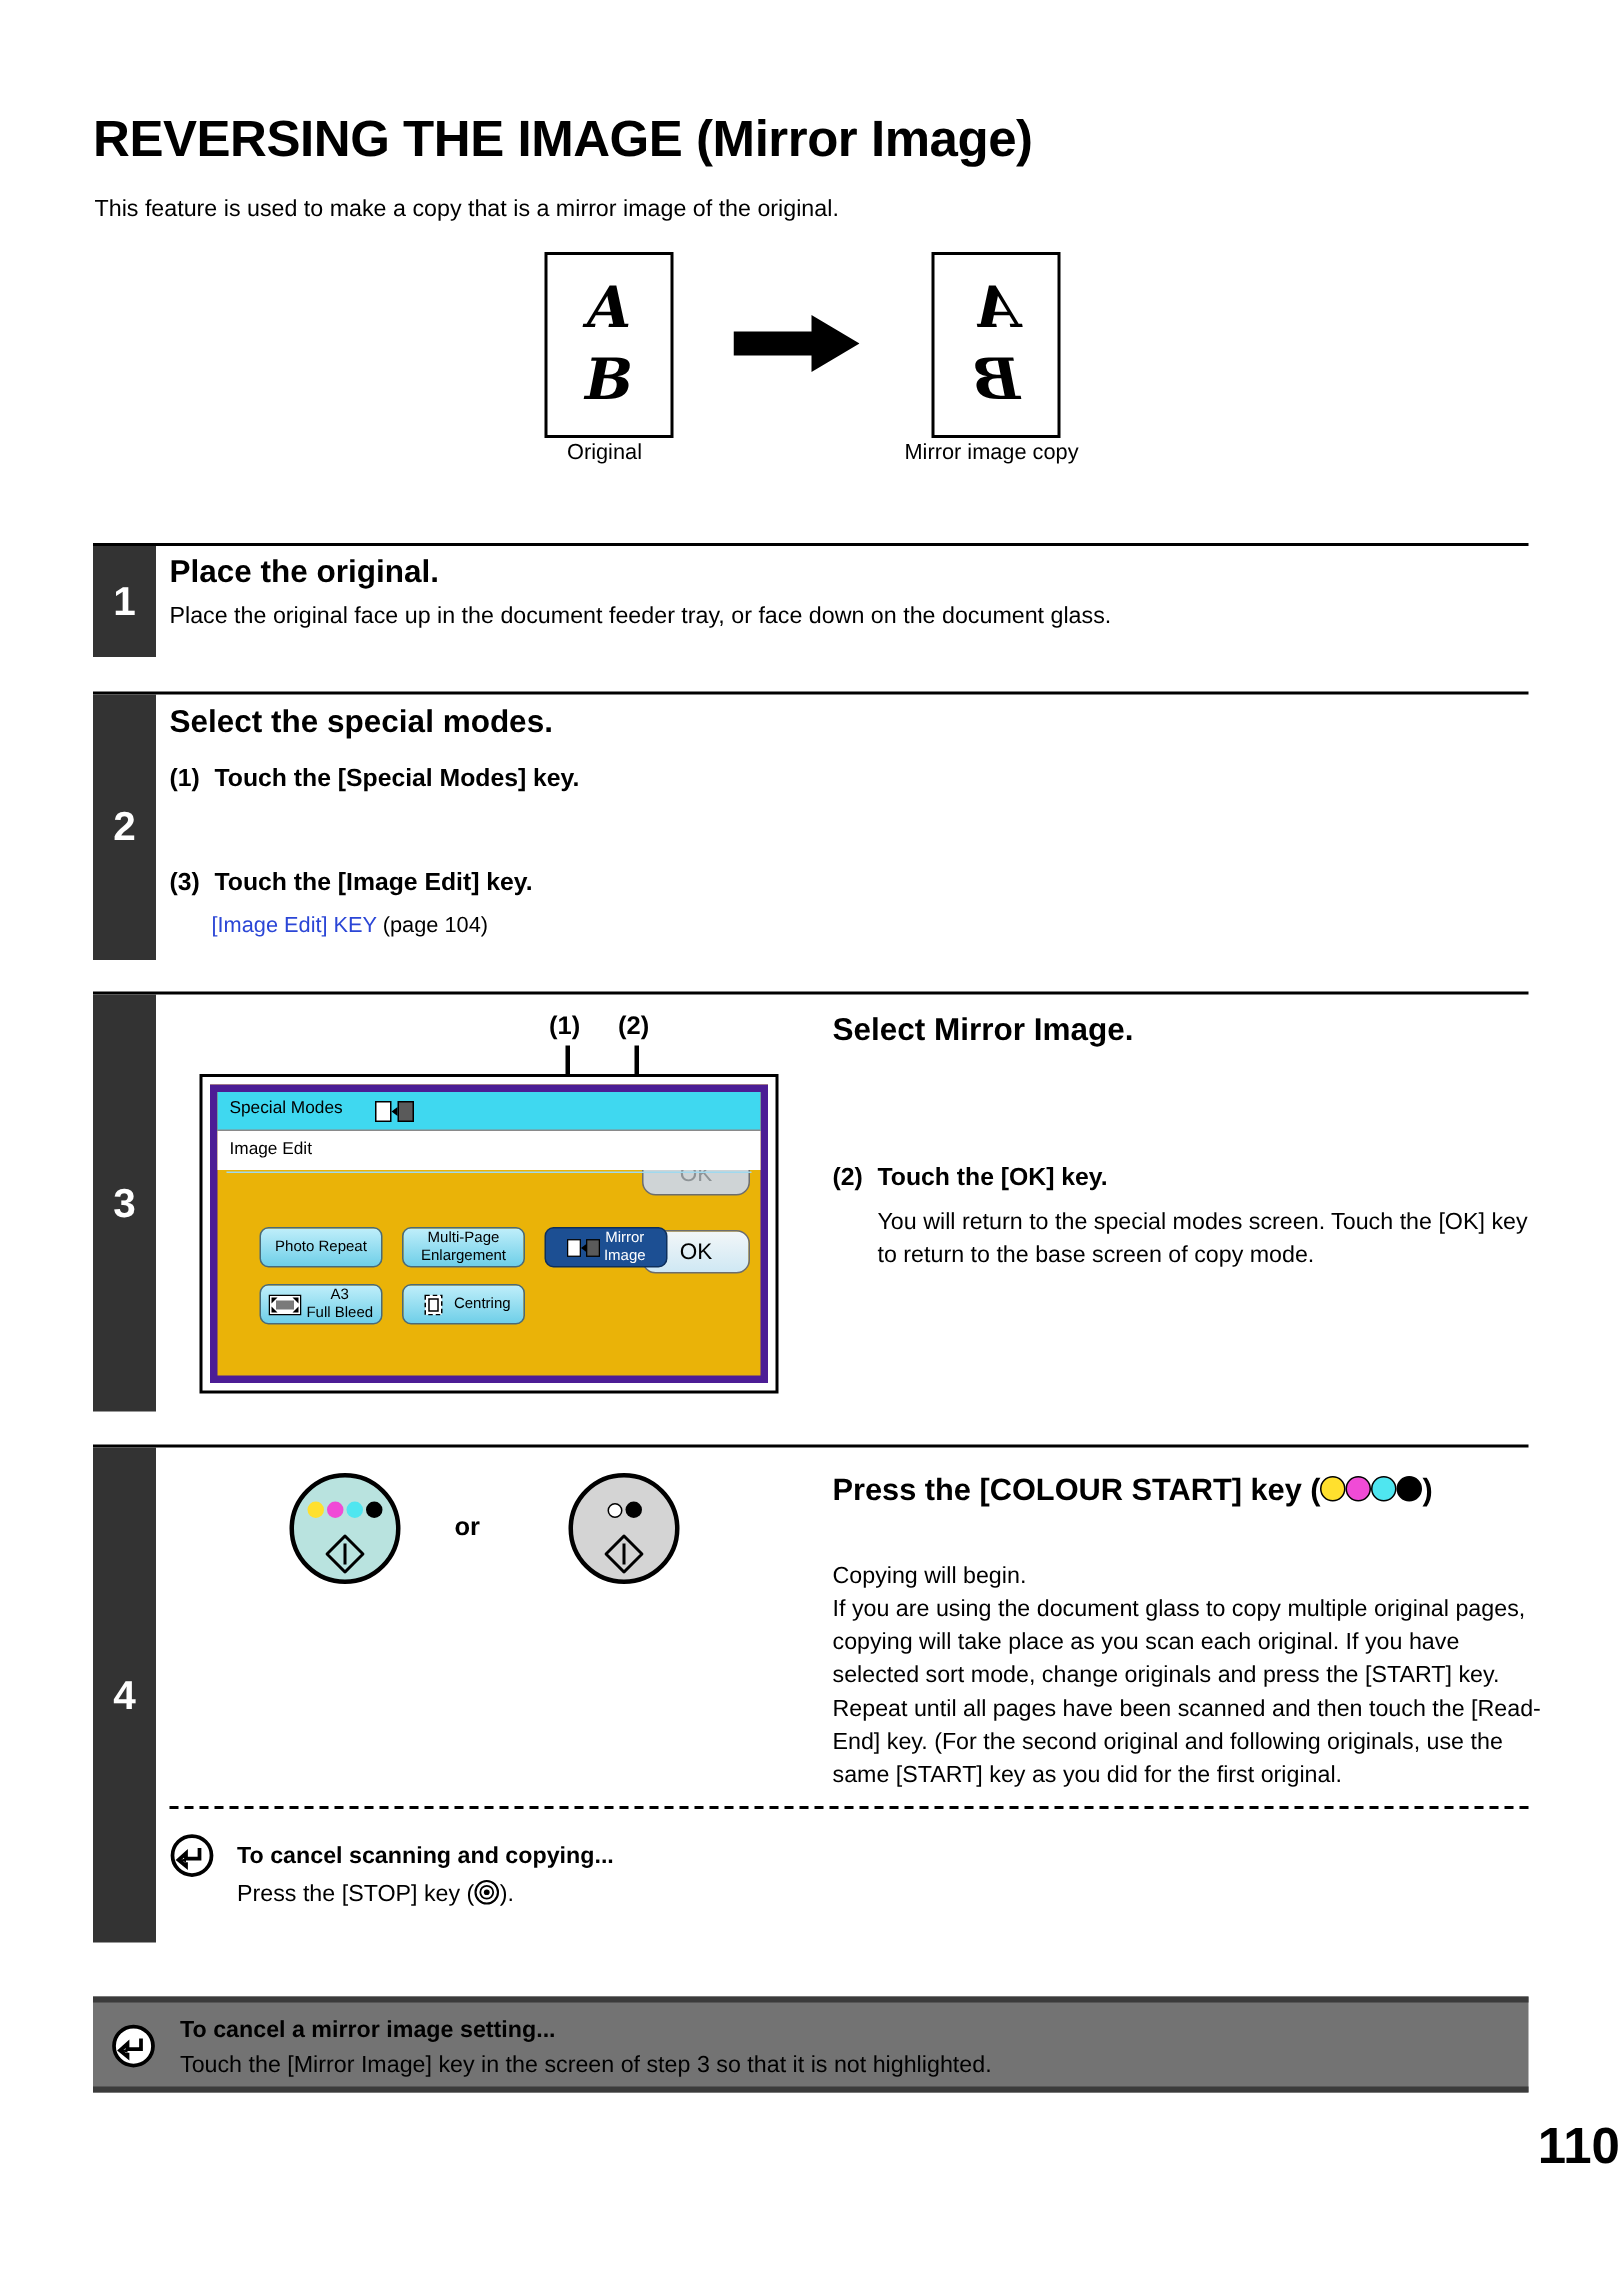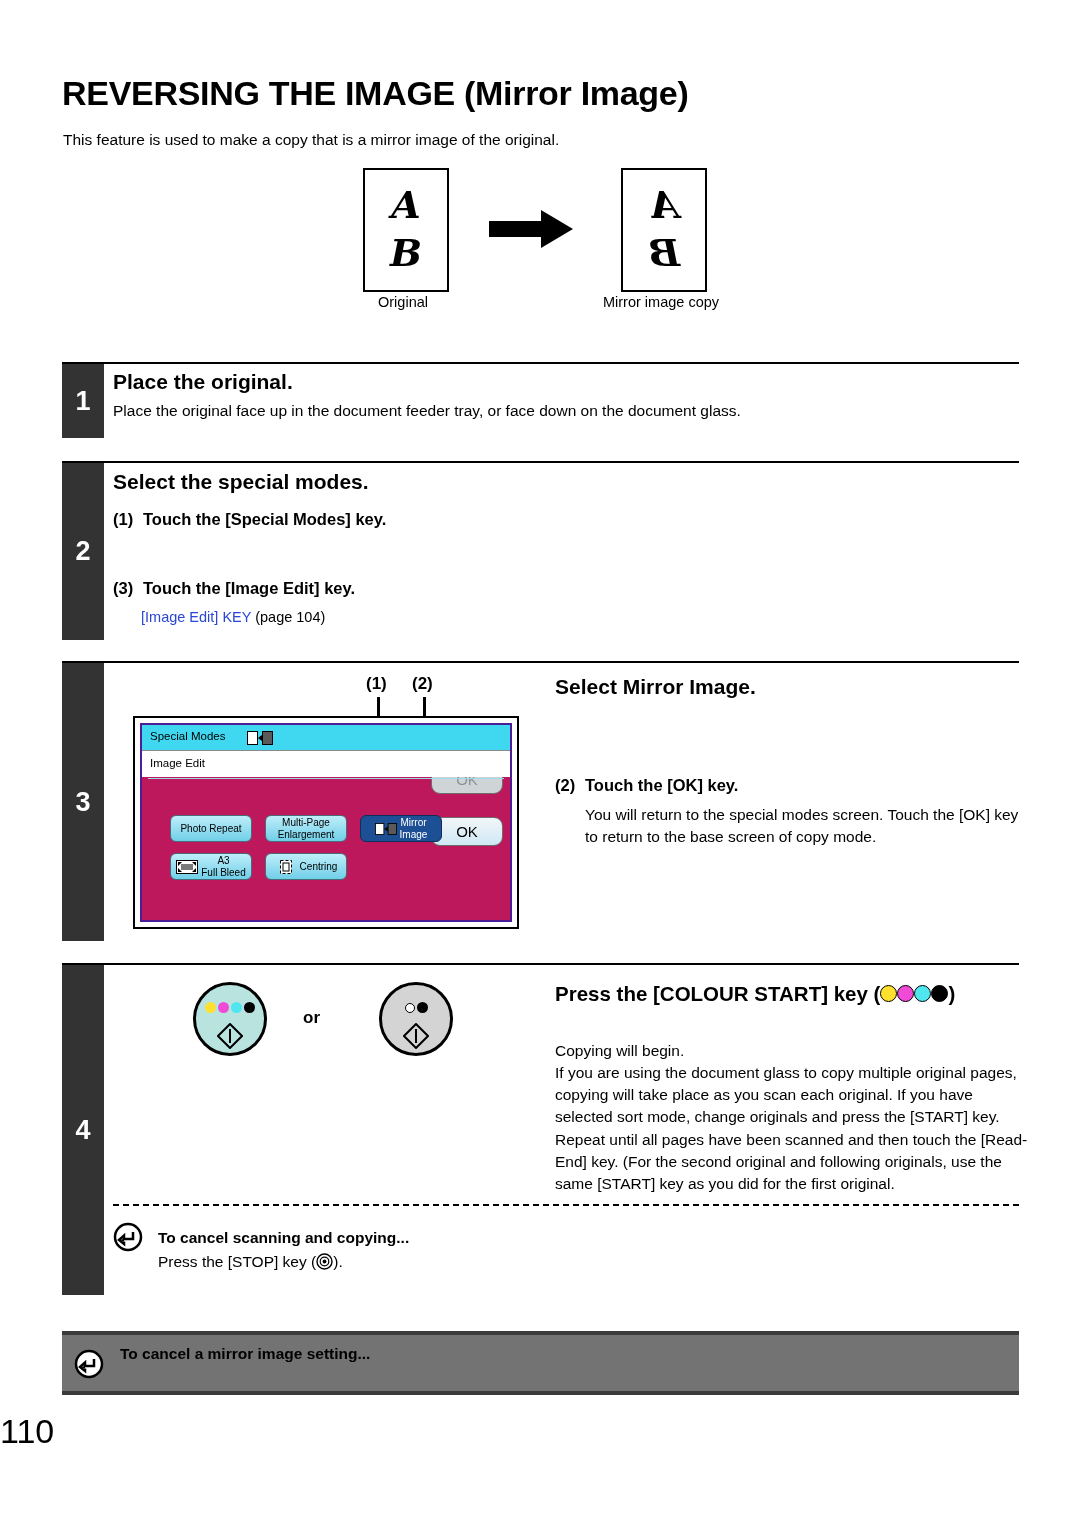--- a/index.html
+++ b/index.html
@@ -145,22 +145,22 @@
   .panel-wrap { position: absolute; left: 133px; top: 716px; width: 386px; height: 213px; }
   .panel-outer {
     position: absolute; inset: 0;
     border: 2px solid #000;
     background: #ffffff;
     box-sizing: border-box;
   }
   .panel-inner {
     position: absolute;
     left: 5px; top: 5px; right: 5px; bottom: 5px;
-    border: 2px solid #4c1d95;
-    background: #be185d;
+    border: 5px solid #4c1d95;
+    background: #eab308;
     box-sizing: border-box;
   }
   .sm-bar {
     position: absolute;
     left: 0; top: 0; right: 0; height: 26px;
     background: #3fd8f0;
     border-bottom: 1px solid #8a8a8a;
     box-sizing: border-box;
   }
   .sm-bar .lbl {
@@ -320,23 +320,23 @@
     left: 62px; top: 1331px;
     width: 957px; height: 64px;
     background: #737373;
     border-top: 4px solid #3b3b3b;
     border-bottom: 4px solid #3b3b3b;
     box-sizing: border-box;
   }
   .pagenum {
     position: absolute;
     left: 0; right: 0; top: 1412px;
-    text-align: left;
+    text-align: right;
     font-size: 34px;
-    font-weight: normal;
+    font-weight: bold;
   }
 </style>
 </head>
 <body>
 
 <div class="page">
 
   <div class="title">REVERSING THE IMAGE (Mirror Image)</div>
   <div class="intro">This feature is used to make a copy that is a mirror image of the original.</div>
 
@@ -513,17 +513,18 @@
       </svg><span>).</span>
   </div>
 
   <div class="bottom-note">
     <svg class="note-icon" style="left:12px; top:14px" viewBox="0 0 30 30">
       <circle cx="15" cy="15" r="13" fill="#fff" stroke="#000" stroke-width="2.5"></circle>
       <path d="M20 10 L20 17 L11 17 L11 13.5 L6 18 L11 22 L11 19.5" fill="none" stroke="#000" stroke-width="2.5" stroke-linejoin="miter"></path>
       <path d="M11 17 L11 19.5 L6 18 Z" fill="#000"></path>
     </svg>
     <div class="note-title" style="left:58px; top:10px">To cancel a mirror image setting...</div>
+    <div class="note-body" style="left:58px; top:33px">Touch the [Mirror Image] key in the screen of step 3 so that it is not highlighted.</div>
   </div>
 
   <div class="pagenum">110</div>
 
 </div>
 
 </body></html>

